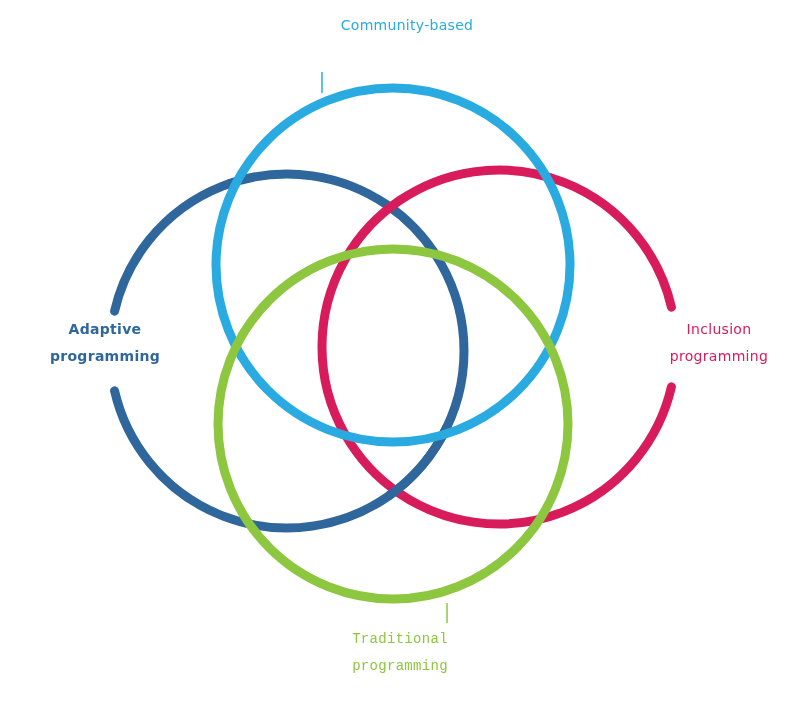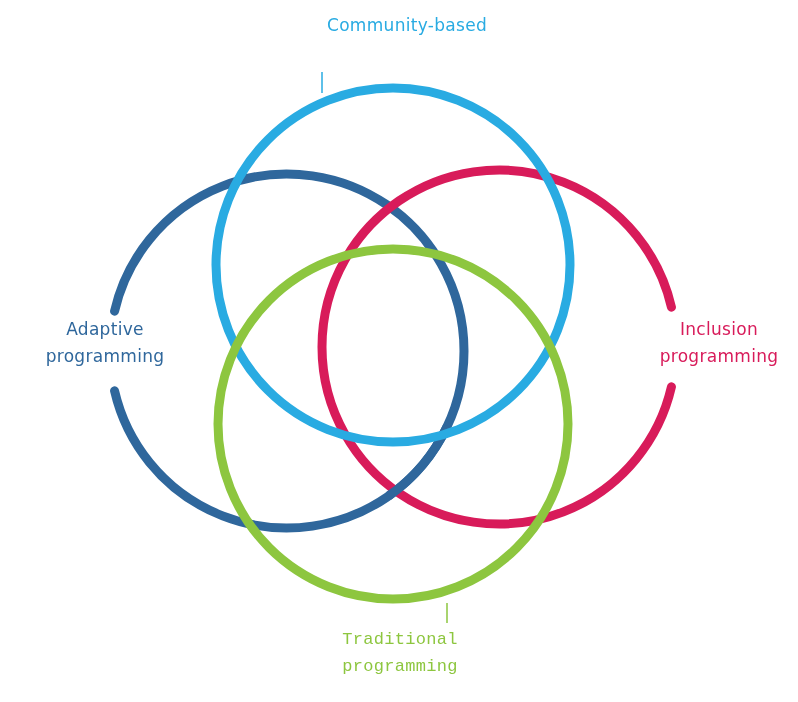--- a/index.html
+++ b/index.html
@@ -1,20 +1,20 @@
 <!DOCTYPE html>
 <html><head>
 <meta charset="utf-8">
 <style>
   html, body { margin:0; padding:0; background:#ffffff; }
   body { width:798px; height:702px; position:relative; overflow:hidden; font-family:"DejaVu Sans", sans-serif; }
   svg { position:absolute; left:0; top:0; }
-  .lbl { position:absolute; text-align:center; font-size:17px; line-height:27px; letter-spacing:0.3px; }
+  .lbl { position:absolute; text-align:center; font-size:14px; line-height:27px; letter-spacing:0.3px; }
   #lbl-top { left:262px; top:12px; width:290px; }
-  #lbl-left { left:10px; top:316px; width:190px; }
+  #lbl-left { left:10px; top:316px; width:190px;font-weight:bold; }
   #lbl-right { left:624px; top:316px; width:190px; }
   #lbl-bottom { left:290px; top:626px; width:220px;font-family:Liberation Mono, monospace; }
 </style>
 </head>
 <body>
 
 <svg width="798" height="702" viewBox="0 0 798 702">
 
   <path id="c-adaptive" fill="none" stroke-width="9" stroke-linecap="round" d="M 114.54 311.18 A 177 177 0 1 1 114.54 390.82" stroke="#2f679c"></path>
 

